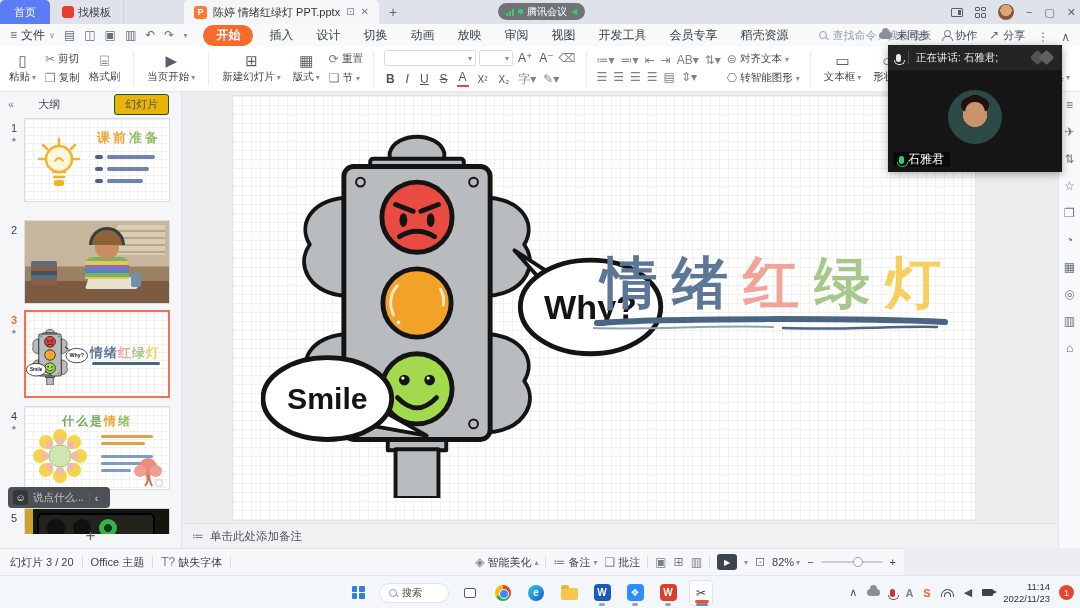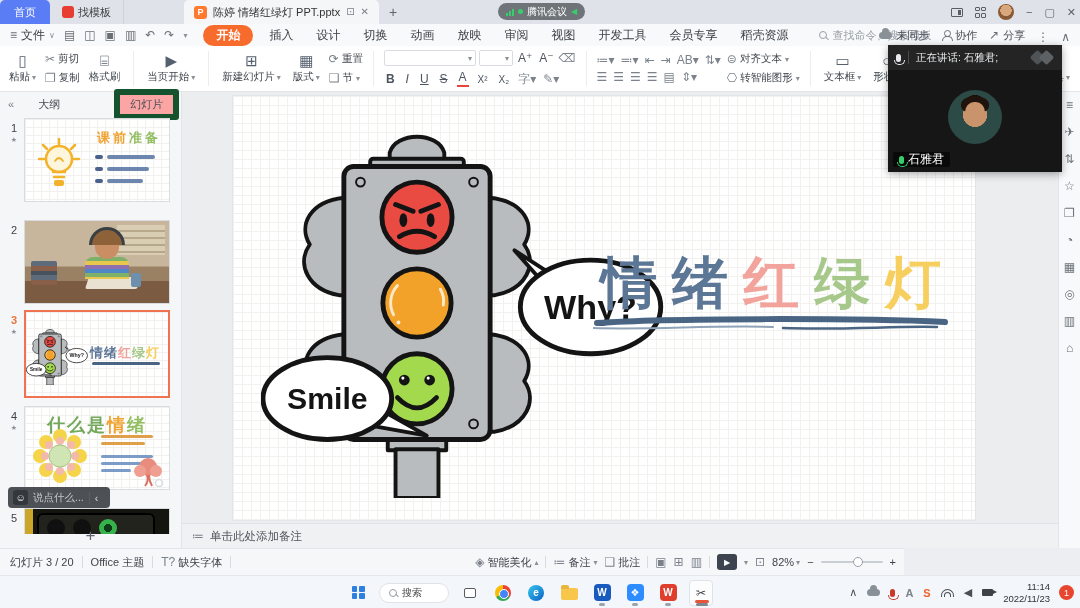--- a/index.html
+++ b/index.html
@@ -60,21 +60,21 @@
   .fmt.s { text-decoration:line-through; }
   .fmt.a { border-bottom:2.5px solid #e8453c; line-height:1.1; }
   .glyi { font-size:12px; color:#7b828b; line-height:1; }
   .lblbtn { display:flex; align-items:center; gap:2px; }
 
   
   #leftpanel { position:absolute; left:0; top:92px; width:182px; height:456px; background:#f4f6f8; border-right:1px solid #e1e4e8; }
   .panel-head { position:absolute; left:0; top:0; width:100%; height:24px; display:flex; align-items:center; font-size:11px; color:#4a4f56; }
   .collapse { margin-left:8px; color:#777d85; font-size:11px; }
   .ptab { padding:2px 10px; margin-left:14px; border-radius:3px; }
-  .ptab.active { background:#fca5a5; border:6px solid #14532d;margin-left:44px; }
+  .ptab.active { background:#eab308; border:1px solid #14532d;margin-left:44px; }
   .thumb { position:absolute; left:24px; width:146px; background:#fff; border:1px solid #d8dce1;
            background-image:linear-gradient(#f1f0ec 1px,transparent 1px),linear-gradient(90deg,#f1f0ec 1px,transparent 1px); background-size:8px 8px; overflow:hidden; }
   .thumb.sel { border:2px solid #ef7350; }
   .snum { position:absolute; left:7px; width:14px; text-align:center; font-size:11px; color:#3c4248; }
   .snum.sel { color:#e8743c; font-weight:bold; }
   .sstar { position:absolute; left:7px; width:14px; text-align:center; font-size:7px; color:#868c94; }
   .t-line { position:absolute; height:4px; border-radius:2px; }
   .addslide { position:absolute; left:0; width:100%; text-align:center; color:#5f6younger; color:#5f6570; font-size:17px; }
   .chatpill { position:absolute; left:8px; top:395px; width:102px; height:21px; background:rgba(62,66,70,.92); border-radius:4px; display:flex; align-items:center; gap:5px; padding:0 5px; color:#c3c7cc; font-size:10.5px; z-index:5; }
   .chat-face { width:15px; height:15px; border-radius:3px; background:#34383c; color:#e8eaed; font-size:10px; display:flex; align-items:center; justify-content:center; }
@@ -532,21 +532,21 @@
         </svg>
       <div style="position:absolute;left:64px;top:32px;font-size:13px;font-weight:bold;letter-spacing:1px">
         <span style="color: rgb(92, 118, 150);">情</span><span style="color: rgb(92, 118, 150);">绪</span><span style="color: rgb(242, 163, 156);">红</span><span style="color: rgb(166, 201, 139);">绿</span><span style="color: rgb(246, 207, 95);">灯</span>
       </div>
       <span class="t-line" style="left:66px;top:50px;width:68px;height:3px;background:#4a6584"></span>
     </div>
 
     <span class="snum" style="top:318px">4</span>
     <span class="sstar" style="top:332px">★</span>
     <div class="thumb" style="top:314px;height:84px">
-      <div style="position:absolute;left:0;top:6px;width:100%;text-align:center;font-size:18px;font-weight:bold;letter-spacing:2px">
+      <div style="position:absolute;left:0;top:6px;width:100%;text-align:center;font-size:12px;font-weight:bold;letter-spacing:2px">
         <span style="color:#74a85b">什么是</span><span style="color:#f0a32f">情</span><span style="color:#93bf63">绪</span>
       </div>
       <svg width="54" height="54" viewBox="0 0 54 54" style="position:absolute;left:8px;top:22px">
         <g fill="#f6d44a">
           <circle cx="27" cy="7" r="7"></circle>
             <circle cx="41" cy="13" r="7"></circle>
             <circle cx="47" cy="27" r="7"></circle>
             <circle cx="41" cy="41" r="7"></circle>
           <circle cx="27" cy="47" r="7"></circle>
             <circle cx="13" cy="41" r="7"></circle>

